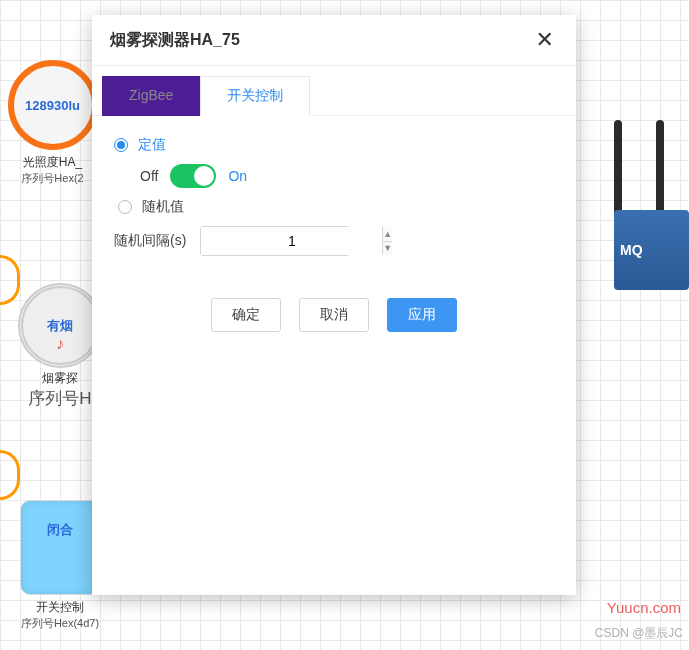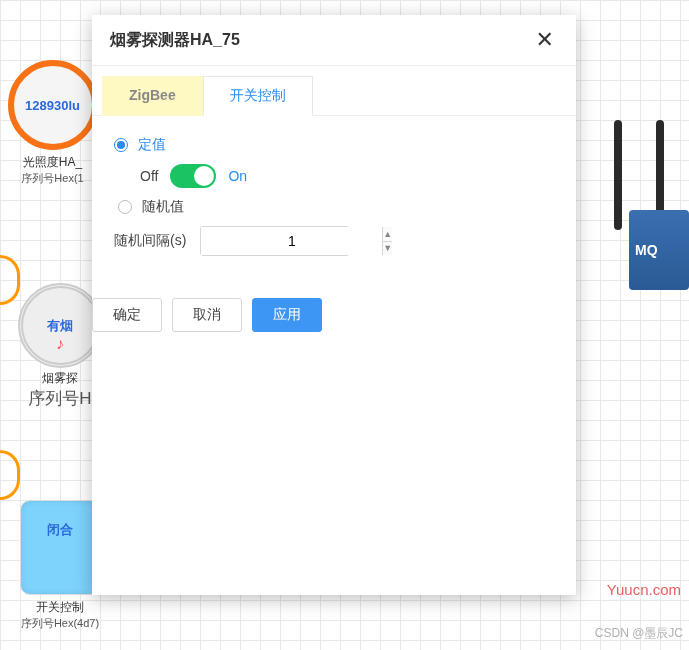--- a/index.html
+++ b/index.html
@@ -77,27 +77,27 @@
       position: absolute; right: 0; top: 120px; width: 80px; height: 170px;
       z-index: 1;
     }
     .antenna {
       position: absolute; width: 8px; height: 110px; background: #2a2a2a;
       border-radius: 4px; top: 0;
     }
     .ant1 { left: 5px; }
     .ant2 { right: 25px; }
     .gw-body {
-      position:absolute; bottom:0; right:0; width:60px; height:80px;
+      position:absolute; bottom:0; right:0; width:75px; height:80px;
       background: linear-gradient(#3a6fb0,#2a5a95); border-radius:4px;
       color:#fff; display:flex; align-items:center; justify-content:flex-start;
       padding-left:6px; font-weight:bold; font-size:14px;text-align:center;
     }
     .watermark1 {
-      position:absolute; right:8px; bottom:52px; color:#e33635; font-size:15px;
+      position:absolute; right:8px; bottom:34px; color:#e33635; font-size:15px;
       font-weight:500; z-index:1; opacity:0.8;
     }
     .watermark2 {
       position:absolute; right:6px; bottom:8px; color:#b0b0b0; font-size:12px; z-index:1;
     }
 
     .modal {
       position: absolute;
       left: 92px; top: 15px;
       width: 484px; min-height: 580px;
@@ -118,21 +118,21 @@
     .tab-bar {
       display: flex; border-bottom: 1px solid #eee;
       padding: 10px 10px 0 10px;
     }
     .tab {
       padding: 10px 26px; font-size: 14px;
       border: 1px solid transparent;
       cursor: pointer;
       margin-bottom: -1px;
     }
-    .tab.inactive { background:#fef9c3; color:#888;font-weight:bold;}
+    .tab.inactive { background:#4c1d95; color:#888;}
     .tab.active {
       border:1px solid #e6e6e6; border-bottom-color:#fff;
       color:#2a8cf0;
     }
     .modal-body {
       padding: 20px 16px 14px 22px;
     }
     .radio-row, .toggle-row, .rand-row, .interval-row {
       display:flex; align-items:center; margin-bottom: 10px;
       font-size:14px;
@@ -173,21 +173,21 @@
       width:24px; display:flex; flex-direction:column;
       border-left:1px solid #d6d6d6;
     }
     .spin-btn {
       flex:1; display:flex; align-items:center; justify-content:center;
       font-size:9px; color:#888; cursor:pointer;
       border:none; background:#fafafa;
     }
     .spin-btn:first-child { border-bottom:1px solid #d6d6d6; }
     .modal-footer {
-      display:flex; gap:10px;
+      display:flex; justify-content:center; gap:18px;
       padding: 18px 0 10px 0;
     }
     .ftr-btn {
       min-width:70px; height:34px; border:1px solid #d6d6d6; background:#fff;
       color:#444; font-size:14px; border-radius:3px; cursor:pointer;
       padding:0 18px;
     }
     .ftr-btn.primary {
       background:#3e96f4; color:#fff; border-color:#3e96f4;
     }
@@ -195,21 +195,21 @@
 </head>
 <body>
 
 <div class="bg-grid"></div>
 
 <div class="bg-device device1">
   <div class="circle">
       <span>128930lu</span>
     </div>
   <div class="label">光照度HA_</div>
-  <div class="sub">序列号Hex(1</div>
+  <div class="sub">序列号Hex(2</div>
 </div>
 
 <div class="orange-arc"></div>
 
 <div class="bg-device device2">
   <div class="circle">
     <span class="badge">有烟</span>
     <span class="icon">♪</span>
   </div>
   <div class="label">烟雾探</div>

